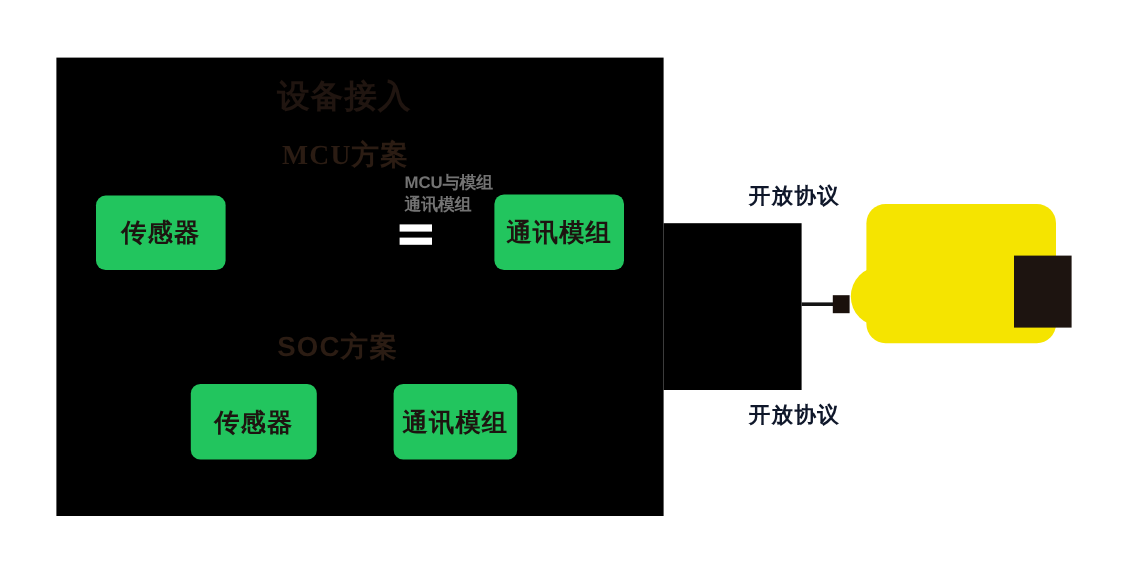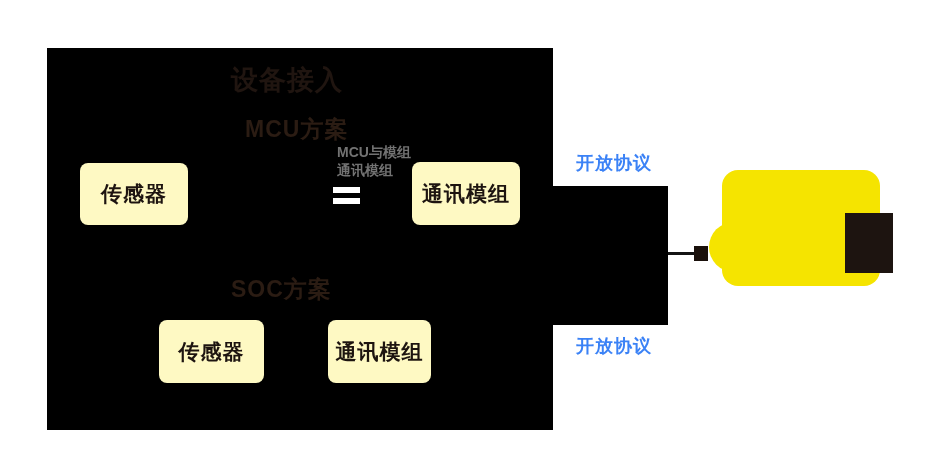--- a/index.html
+++ b/index.html
@@ -17,26 +17,26 @@
   }
   .panel-title {
     position: absolute; left: 231px; top: 62px; width: 120px;
     color: #201510; font-size: 27px; font-weight: bold; letter-spacing: 1px;
     white-space: nowrap;
   }
   .scheme-label {
     position: absolute; color: #2b1c13; font-size: 23px; font-weight: bold;
     letter-spacing: 1px; white-space: nowrap;
   }
-  #mcu-scheme-label { left: 245px; top: 114px; }
+  #mcu-scheme-label { left: 235px; top: 114px; font-family: Liberation Serif, serif; }
   #soc-scheme-label { left: 231px; top: 274px; }
 
   
   .node {
-    position: absolute; background: #fef9c3; border-radius: 8px;
+    position: absolute; background: #22c55e; border-radius: 8px;
     display: flex; align-items: center; justify-content: center;
     color: #1d1410; font-weight: bold; font-size: 21px; letter-spacing: 1px;
   }
   #node-sensor-1   { left: 80px;  top: 163px; width: 108px; height: 62px; }
   #node-mcu        { left: 245px; top: 162px; width: 82px;  height: 63px; font-size: 24px; letter-spacing: 0; }
   #node-comm-1     { left: 412px; top: 162px; width: 108px; height: 63px; }
   #node-sensor-2   { left: 159px; top: 320px; width: 105px; height: 63px; }
   #node-comm-2     { left: 328px; top: 320px; width: 103px; height: 63px; }
 
   
@@ -47,22 +47,22 @@
   }
 
   
   .eq-bar { position: absolute; width: 27px; height: 6px; background: #ffffff; }
   #eq-bar-top    { left: 333px; top: 187px; }
   #eq-bar-bottom { left: 333px; top: 198px; }
 
   
   .bridge { position: absolute; left: 553px; top: 186px; width: 115px; height: 139px; background: #000000; }
   .bridge-label {
-    position: absolute; color: #3b82f6; font-size: 18px; font-weight: bold;
-    letter-spacing: 1px; white-space: nowrap;
+    position: absolute; color: #0f172a; font-size: 18px; font-weight: bold;
+    letter-spacing: 1px; white-space: nowrap; margin-left: 48px;
   }
   #bridge-label-top    { left: 576px; top: 151px; }
   #bridge-label-bottom { left: 576px; top: 334px; }
 
   .wire { position: absolute; left: 668px; top: 252px; width: 27px; height: 3px; background: #141414; }
   .wire-plug { position: absolute; left: 694px; top: 246px; width: 14px; height: 15px; background: #1a100b; }
 
   
   .cloud-body {
     position: absolute; left: 722px; top: 170px; width: 158px; height: 116px;

